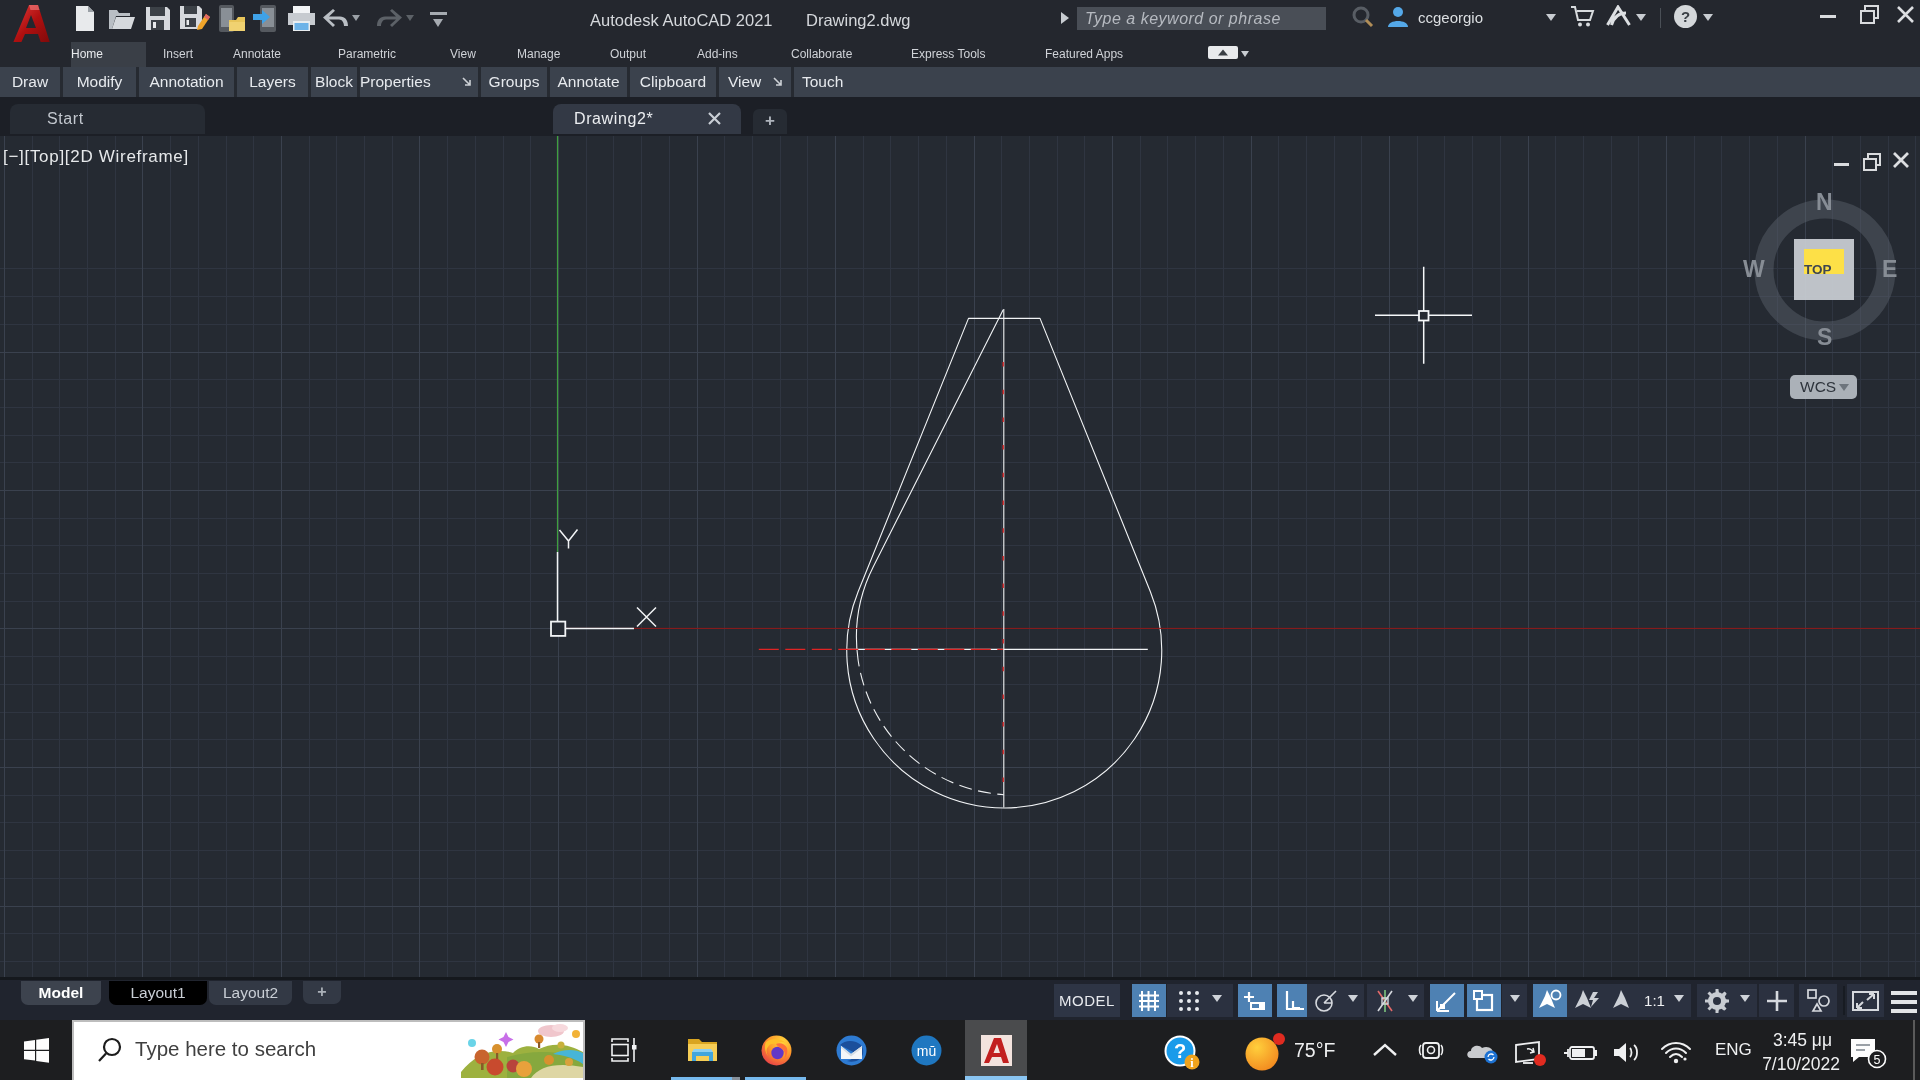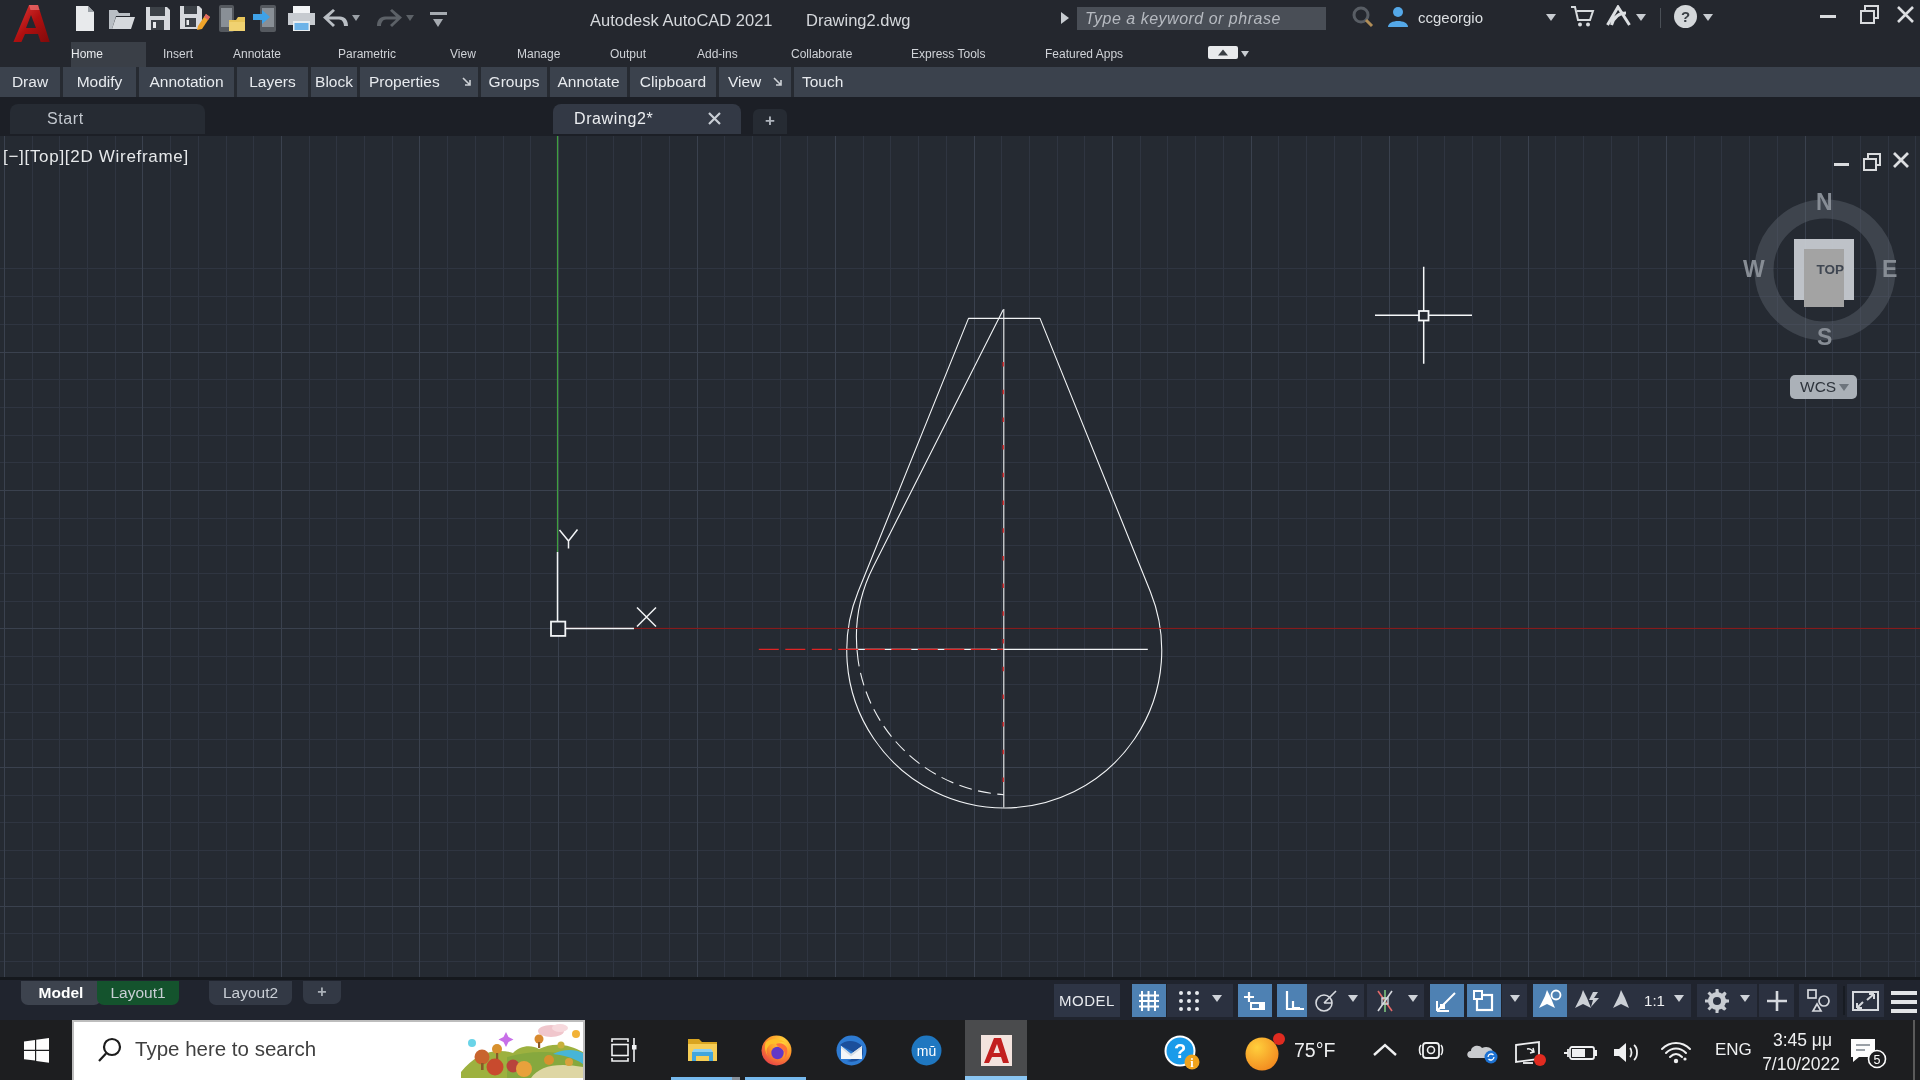--- a/index.html
+++ b/index.html
@@ -171,21 +171,21 @@
  <div class="pbtn" style="left:0;width:60px">Draw</div>
       <div class="psep" style="left:60px"></div>
  <div class="pbtn" style="left:63px;width:73px">Modify</div>
       <div class="psep" style="left:136px"></div>
  <div class="pbtn" style="left:139px;width:95px">Annotation</div>
       <div class="psep" style="left:234px"></div>
  <div class="pbtn" style="left:237px;width:71px">Layers</div>
       <div class="psep" style="left:308px"></div>
  <div class="pbtn" style="left:311px;width:46px">Block</div>
       <div class="psep" style="left:357px"></div>
- <div class="pbtn" style="left:360px;width:118px;text-align:left;padding-left:9px">Properties</div>
+ <div class="pbtn" style="left:360px;width:118px;text-align:left;">Properties</div>
  <svg class="parrow" style="left:461px" width="12" height="12" viewBox="0 0 12 12">
         <path d="M2 2 L9 9 M9 4 V9 H4" stroke="#cdd1d6" stroke-width="1.6" fill="none"></path>
       </svg>
  <div class="psep" style="left:478px"></div>
  <div class="pbtn" style="left:481px;width:66px">Groups</div>
       <div class="psep" style="left:547px"></div>
  <div class="pbtn" style="left:550px;width:77px">Annotate</div>
       <div class="psep" style="left:627px"></div>
  <div class="pbtn" style="left:630px;width:86px">Clipboard</div>
       <div class="psep" style="left:716px"></div>
@@ -242,27 +242,27 @@
       </svg>
 
  <svg class="abs" style="left:1753px;top:62px" width="144" height="144" viewBox="0 0 144 144">
    <circle cx="72" cy="72" r="61" fill="none" stroke="rgba(100,107,117,.40)" stroke-width="19"></circle>
  </svg>
  <div class="vcletter" style="left:1816px;top:53px">N</div>
  <div class="vcletter" style="left:1743px;top:120px">W</div>
  <div class="vcletter" style="left:1882px;top:120px">E</div>
  <div class="vcletter" style="left:1817px;top:188px">S</div>
  <div class="abs" style="left:1794px;top:103px;width:60px;height:61px;background:rgba(203,207,213,.92)"></div>
- <div class="abs" style="left:1804px;top:113px;width:40px;height:58px;background:#a3a3a3;text-align:right;font-weight:700;font-size:13.5px;color:#3f4651;line-height:41px;font-family:'Liberation Sans',sans-serif">TOP</div>
+ <div class="abs" style="left:1804px;top:113px;width:40px;height:25px;background:#fde047;text-align:left;font-weight:700;font-size:13.5px;color:#3f4651;line-height:41px;font-family:'Liberation Sans',sans-serif">TOP</div>
  <div id="wcsbtn">WCS</div>
 </div>
 
 <div id="statusrow">
  <div class="mtab" style="left:21px;width:80px;background:#3d434e;color:#fff;font-weight:700;line-height:23px">Model</div>
- <div class="mtab" style="left:97px;width:82px;background:#14532d;line-height:23px">Layout1</div>
+ <div class="mtab" style="left:109px;width:98px;background:#000000;line-height:23px">Layout1</div>
  <div class="mtab" style="left:209px;width:83px;background:#333945;line-height:23px">Layout2</div>
  <div class="abs" style="left:303px;top:1px;width:38px;height:23px;background:#333945;border-radius:0 0 7px 7px;text-align:center;color:#aab0b8;font-size:16px;font-weight:700;line-height:22px">+</div>
  <div class="abs" style="left:1054px;top:4px;width:66px;height:33px;background:#2e3545;color:#e8eaee;font-size:15px;letter-spacing:.5px;text-align:center;line-height:33px">MODEL</div>
 
  <div class="sbtn blue" style="left:1132px;width:34px">
         <svg width="22" height="22" viewBox="0 0 22 22">
           <path d="M4 1 V21 M10.5 1 V21 M17 1 V21 M1 5.5 H21 M1 11 H21 M1 16.5 H21" stroke="#fff" stroke-width="2" fill="none"></path>
         </svg>
       </div>
 

